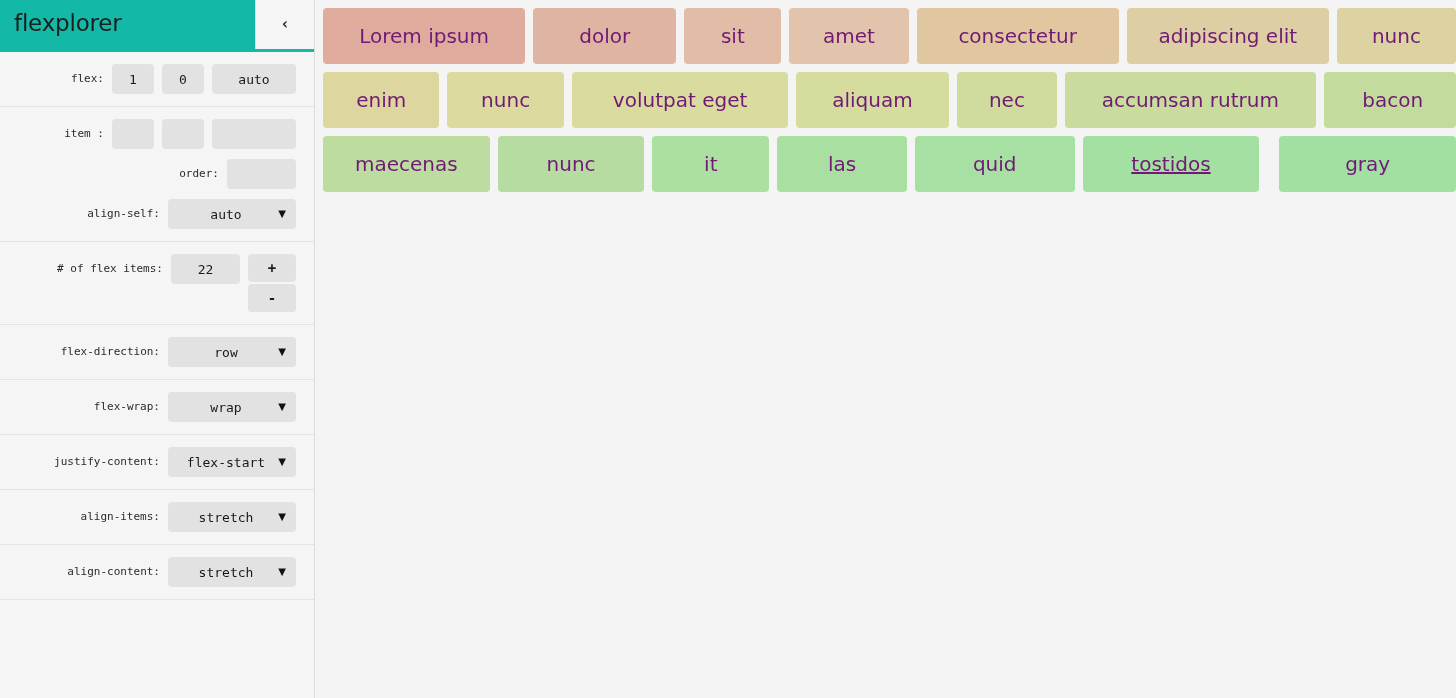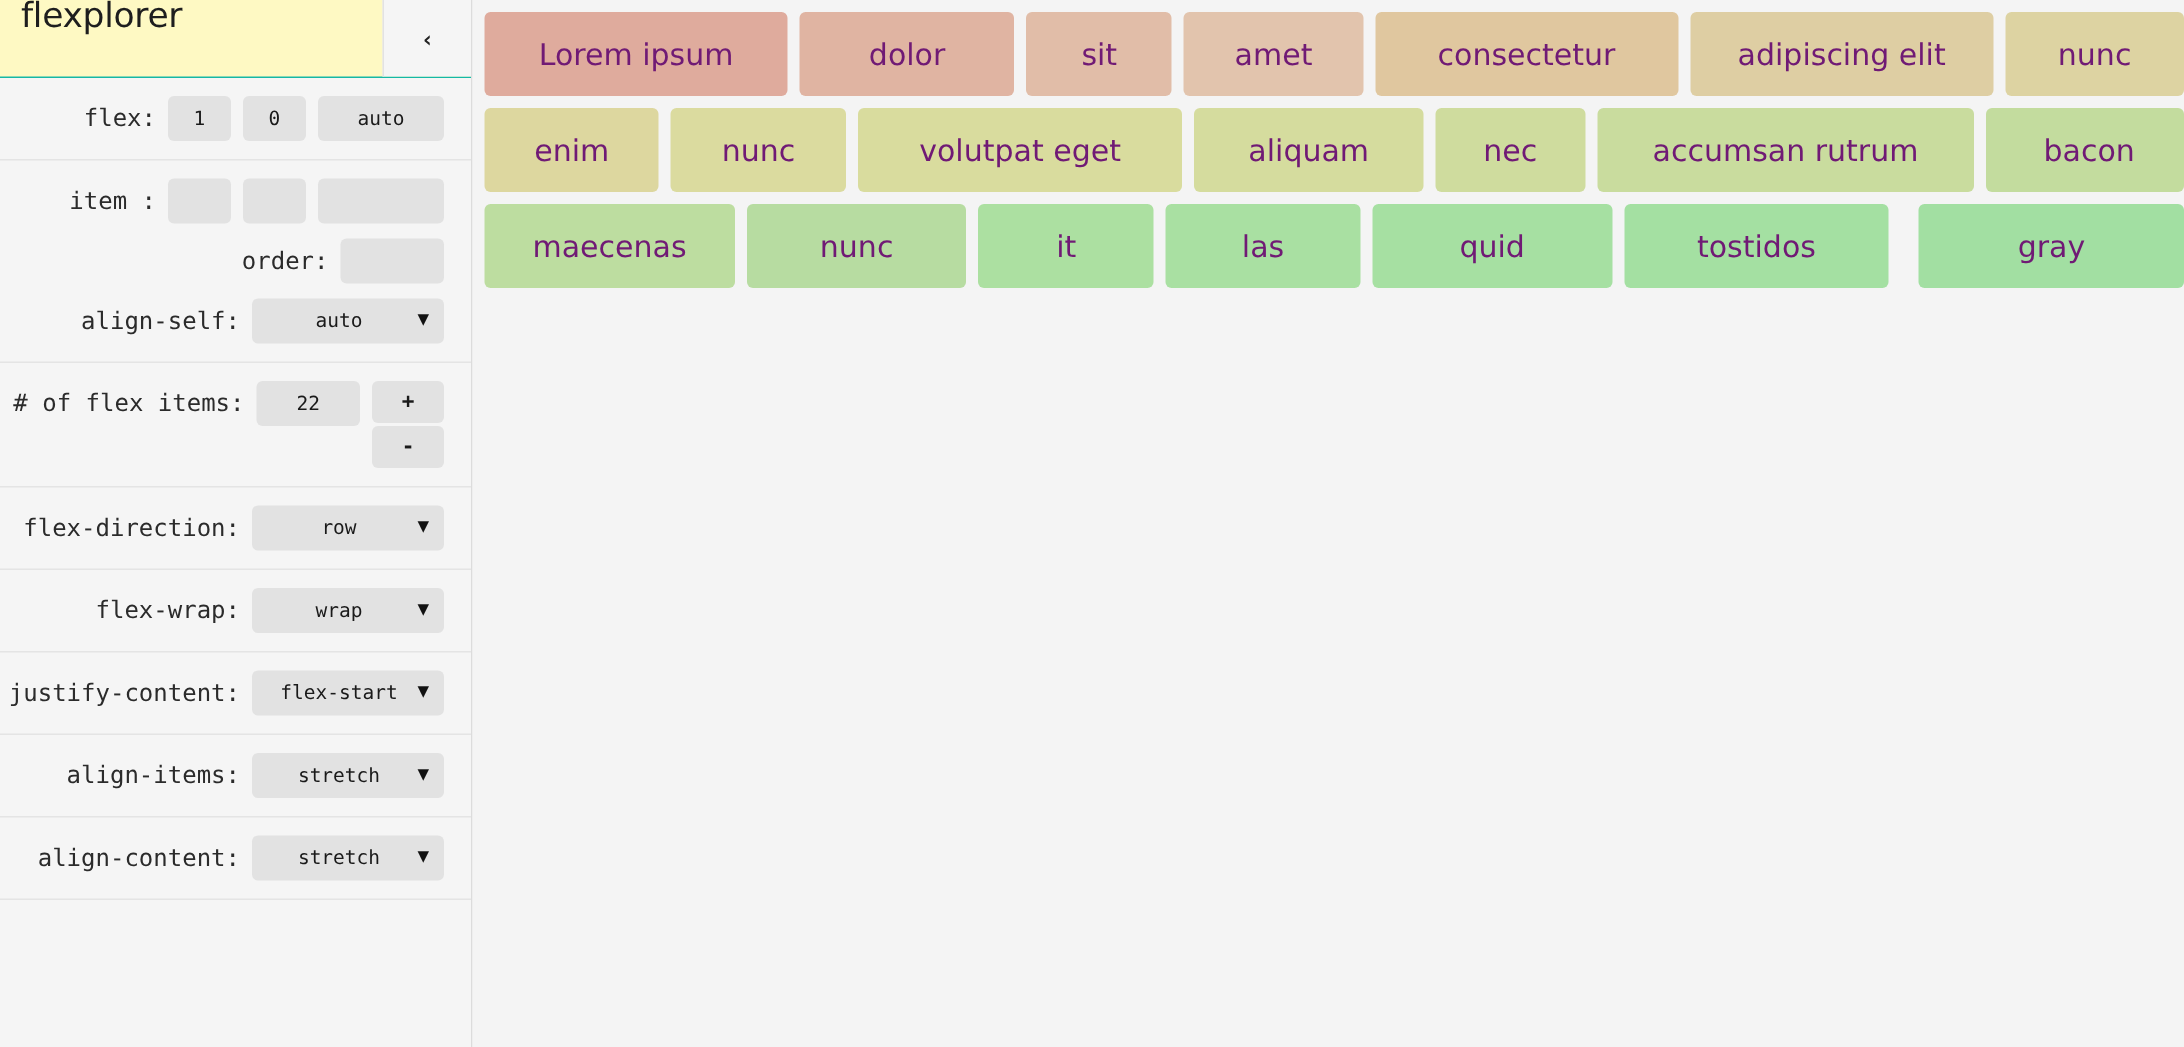--- a/index.html
+++ b/index.html
@@ -26,23 +26,23 @@
     background: #f5f5f5;
     border-right: 1px solid #dcdcdc;
     display: flex;
     flex-direction: column;
     overflow: hidden;
   }
   .sidebar-header {
     height: 52px;
     min-height: 52px;
     display: flex;
-    align-items: flex-start;
-    border-bottom: 1px solid #14b8a6;
-    background: #fef9c3;
+    align-items: center;
+    border-bottom: 5px solid #14b8a6;
+    background: #14b8a6;
   }
   .brand {
     flex: 1 1 auto;
     padding-left: 14px;
     font-size: 23px;
     line-height: 1;
     color: #1e1e1e;
     font-family: "DejaVu Sans", sans-serif;
     font-weight: 400;
     letter-spacing: -0.2px;
@@ -74,21 +74,21 @@
   }
   .ctrl-row {
     display: flex;
     align-items: flex-start;
     justify-content: flex-end;
     padding-right: 18px;
     gap: 8px;
   }
   .ctrl-label {
     font-family: "DejaVu Sans Mono", monospace;
-    font-size: 16px;
+    font-size: 11px;
     color: #2b2b2b;
     line-height: 30px;
     white-space: nowrap;
     text-align: right;
   }
   .fld {
     background: #e2e2e2;
     border: none;
     border-radius: 4px;
     height: 30px;
@@ -354,21 +354,21 @@
         </div>
         <div class="flex-item" style="background: rgb(172, 224, 161); flex-basis: 115px;">
           <span>it</span>
         </div>
         <div class="flex-item" style="background: rgb(169, 224, 162); flex-basis: 128px;">
           <span>las</span>
         </div>
         <div class="flex-item" style="background: rgb(166, 224, 162); flex-basis: 158px;">
           <span>quid</span>
         </div>
-        <div class="flex-item" style="background: rgb(164, 224, 162); flex-basis: 175px;">
+        <div class="flex-item" style="background: rgb(164, 224, 162); flex-basis: 175px; text-decoration: underline;">
           <span>tostidos</span>
         </div>
         <div class="flex-item" style="background: rgb(162, 223, 162); flex-basis: 175px; margin-left: 12px;">
           <span>gray</span>
         </div>
       </div>
   </main>
 
 </div>
 

